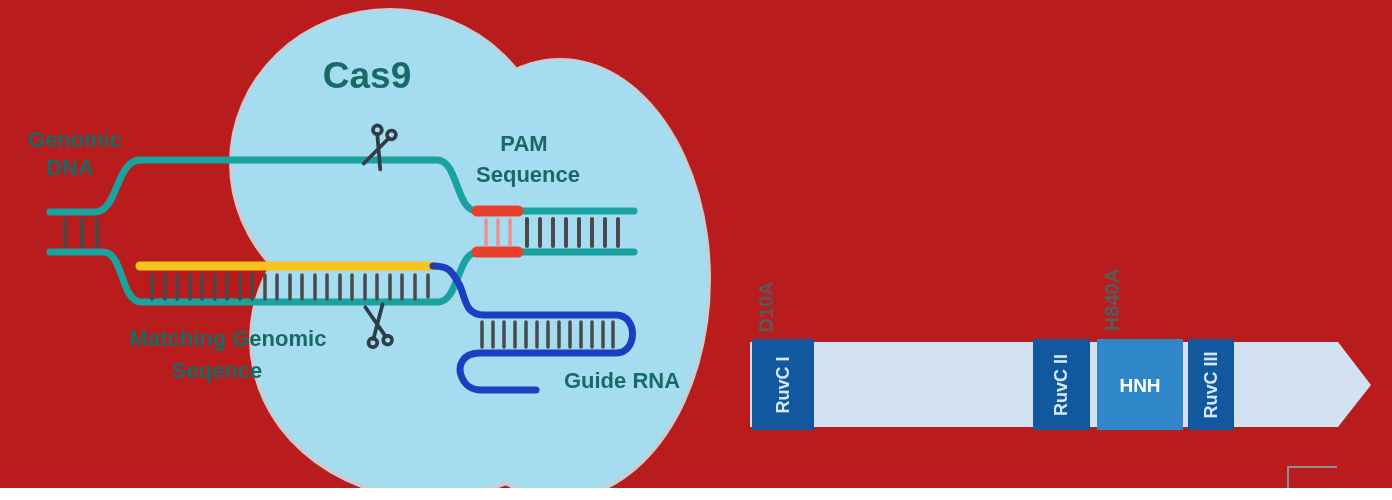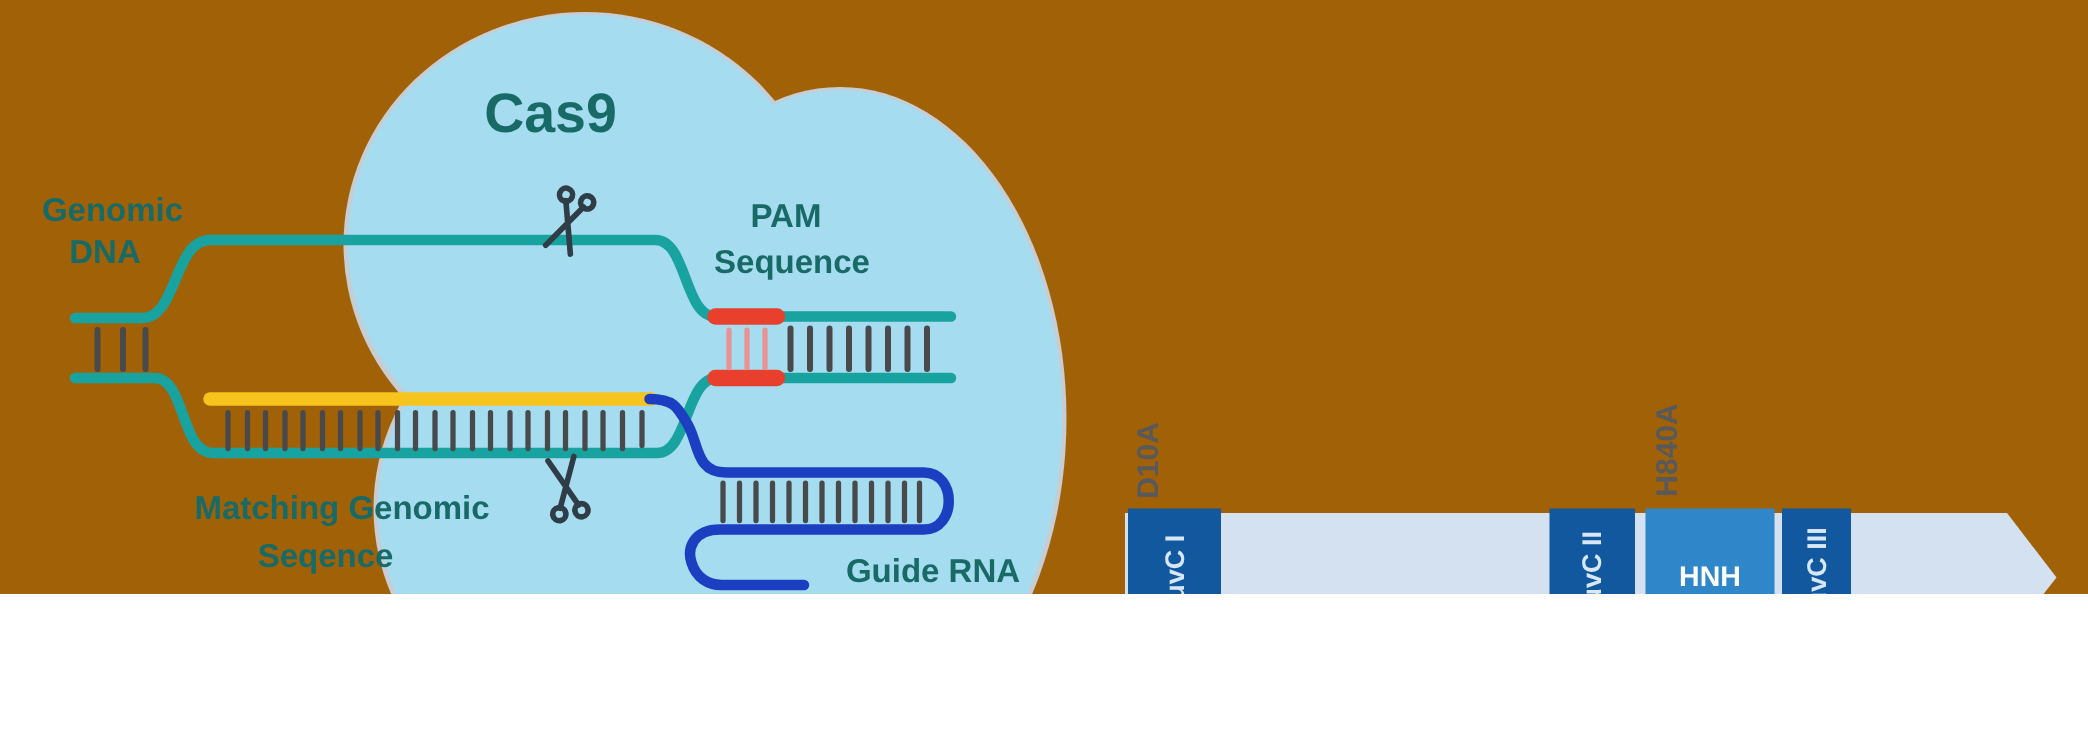--- a/index.html
+++ b/index.html
@@ -1,16 +1,16 @@
 <!DOCTYPE html>
 <html><head>
 <meta charset="utf-8">
 <style>
   html,body{margin:0;padding:0;background:#ffffff;}
-  .canvas{position:relative;width:1392px;height:396px;background:#a16207;overflow:hidden;
+  .canvas{position:relative;width:1392px;height:488px;background:#b91c1c;overflow:hidden;
           font-family:"Liberation Sans","DejaVu Sans",sans-serif;}
   svg{display:block;}
   svg text{font-family:"Liberation Sans","DejaVu Sans",sans-serif;font-weight:bold;}
   .teal-label{fill:#186a66;}
   .strand{fill:none;stroke-linecap:round;stroke-linejoin:round;}
   .ticks{fill:none;stroke-linecap:round;}
   .domain-label{fill:#d8e7f6;}
   .mut-label{fill:#58595b;}
 </style>
 </head>

